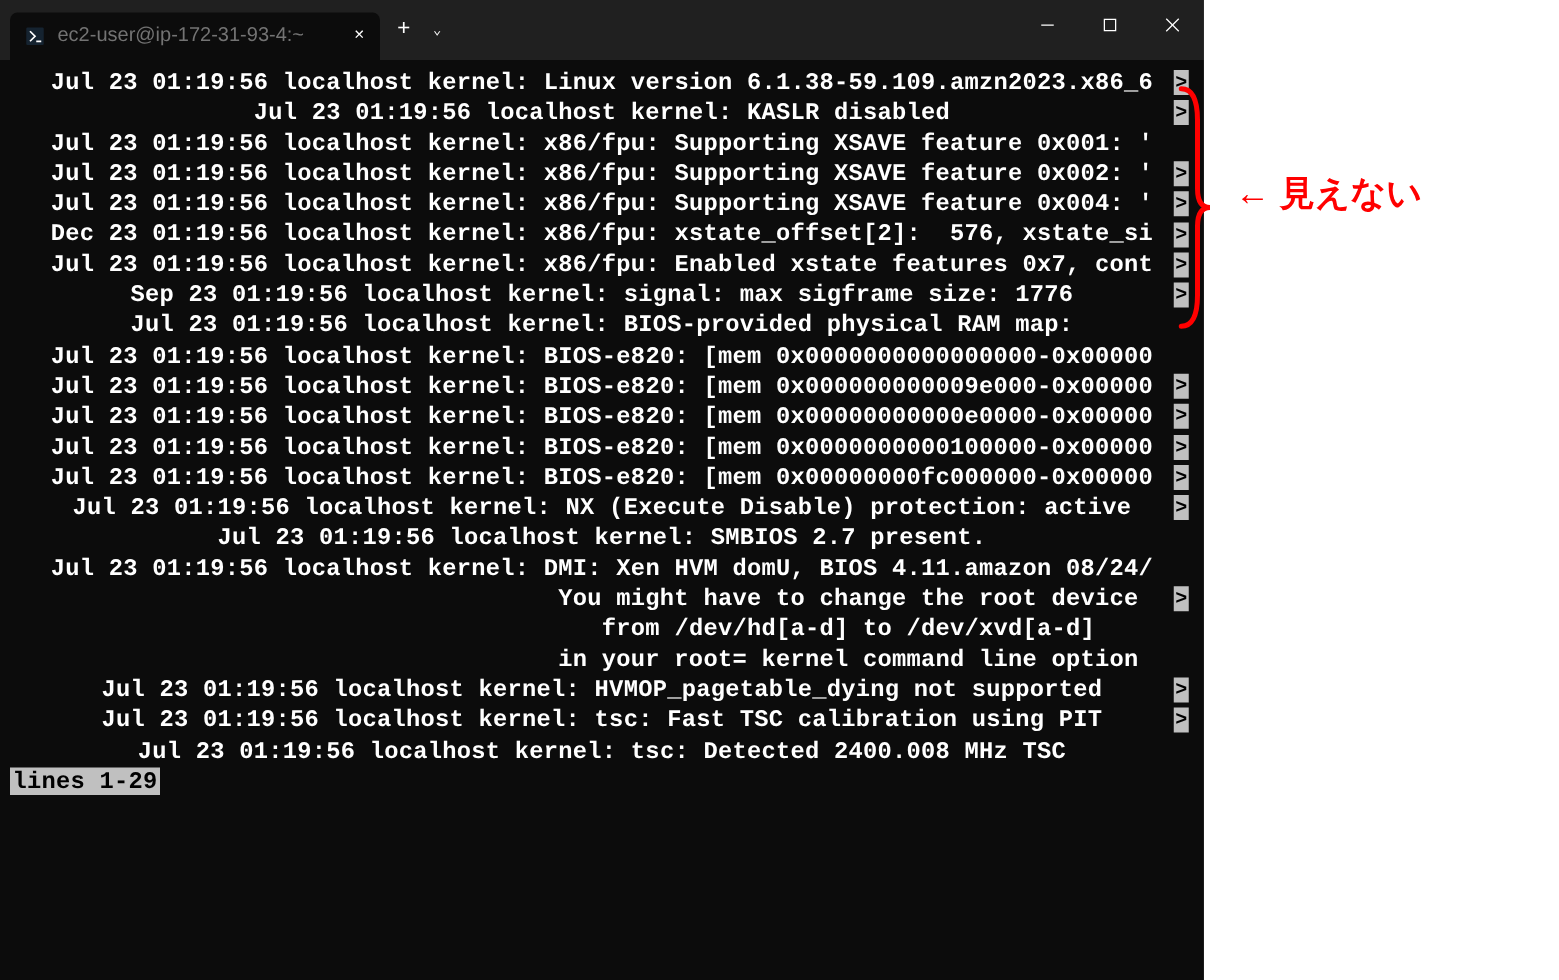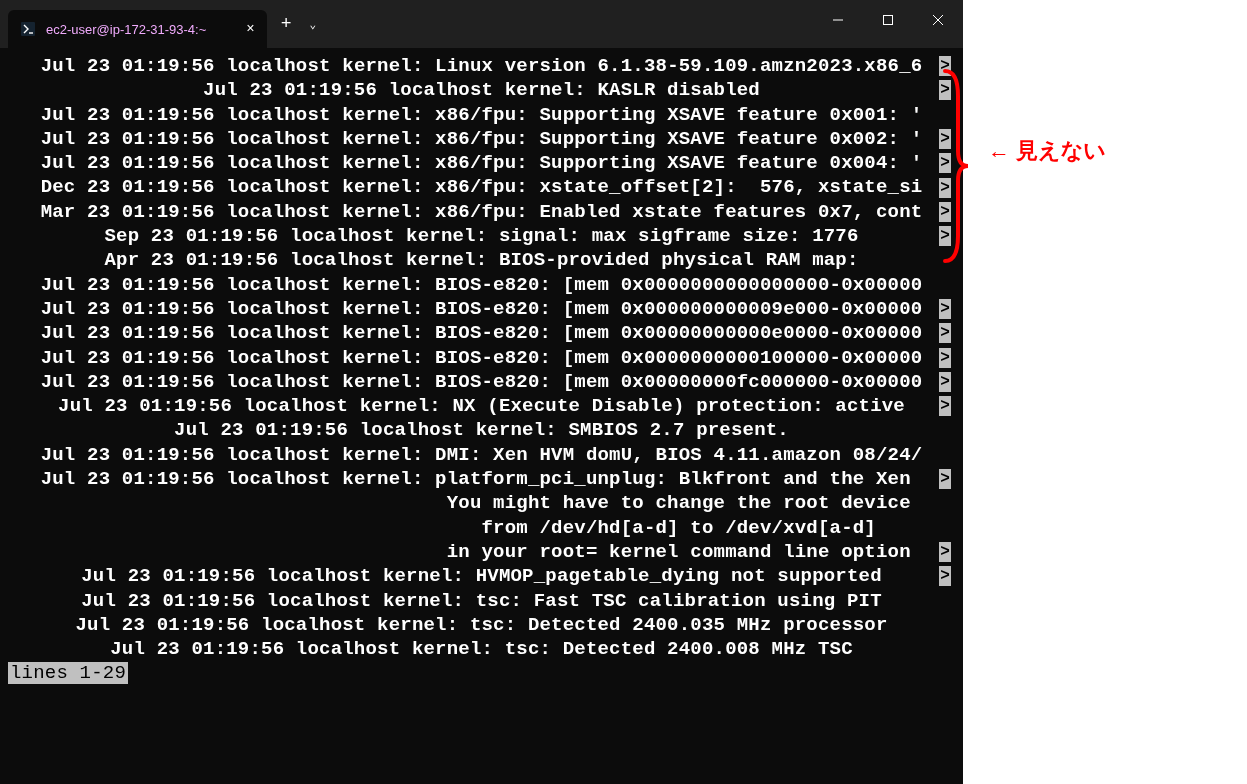--- a/index.html
+++ b/index.html
@@ -38,22 +38,22 @@
     gap: 10px;
     position: relative;
     margin-left: 8px;
   }
   .tab-icon {
     width: 16px;
     height: 16px;
     color: #4aa6ff;
   }
   .tab-title {
-    color: #f0abfc;
-    font-size: 13px;
+    color: #737373;
+    font-size: 16px;
     font-family: "Segoe UI", sans-serif;
     white-space: nowrap;
   }
   .tab-close {
     color: #ffffff;
     font-size: 14px;
     margin-left: 30px;
     cursor: pointer;
   }
   .new-tab {
@@ -113,30 +113,30 @@
     font-size: 16px;
     font-weight: bold;
   }
   .status-line {
     background: #c0c0c0;
     color: #000000;
     display: inline;
     font-size: 19px;
     line-height: 24.3px;
     white-space: pre;
-    font-weight: normal;
+    font-weight: bold;
     letter-spacing: 0.2px;
     padding: 0 2px;
   }
   .annotation {
     position: absolute;
     left: 988px;
     top: 136px;
     color: #ff0000;
-    font-size: 22px;
+    font-size: 28px;
     font-weight: bold;
     font-family: "Meiryo", "Yu Gothic", sans-serif;
   }
   .bracket {
     position: absolute;
     left: 940px;
     top: 66px;
   }
   .bracket svg { display: block; }
 </style>
@@ -187,47 +187,45 @@
       <div class="trunc-mark" style="top: 32.3px;">&gt;</div>
       <div class="line">Jul 23 01:19:56 localhost kernel: KASLR disabled</div>
       <div class="line">Jul 23 01:19:56 localhost kernel: x86/fpu: Supporting XSAVE feature 0x001: '</div>
       <div class="trunc-mark" style="top: 80.9px;">&gt;</div>
       <div class="line">Jul 23 01:19:56 localhost kernel: x86/fpu: Supporting XSAVE feature 0x002: '</div>
       <div class="trunc-mark" style="top: 105.2px;">&gt;</div>
       <div class="line">Jul 23 01:19:56 localhost kernel: x86/fpu: Supporting XSAVE feature 0x004: '</div>
       <div class="trunc-mark" style="top: 129.5px;">&gt;</div>
       <div class="line">Dec 23 01:19:56 localhost kernel: x86/fpu: xstate_offset[2]:  576, xstate_si</div>
       <div class="trunc-mark" style="top: 153.8px;">&gt;</div>
-      <div class="line">Mar 23 01:19:56 localhost kernel: x86/fpu: Enabled xstate features 0x7, cont</div>
+      <div class="line">Jul 23 01:19:56 localhost kernel: x86/fpu: Enabled xstate features 0x7, cont</div>
       <div class="trunc-mark" style="top: 178.1px;">&gt;</div>
       <div class="line">Sep 23 01:19:56 localhost kernel: signal: max sigframe size: 1776</div>
-      <div class="line">Apr 23 01:19:56 localhost kernel: BIOS-provided physical RAM map:</div>
+      <div class="line">Jul 23 01:19:56 localhost kernel: BIOS-provided physical RAM map:</div>
       <div class="line">Jul 23 01:19:56 localhost kernel: BIOS-e820: [mem 0x0000000000000000-0x00000</div>
       <div class="trunc-mark" style="top: 251px;">&gt;</div>
       <div class="line">Jul 23 01:19:56 localhost kernel: BIOS-e820: [mem 0x000000000009e000-0x00000</div>
       <div class="trunc-mark" style="top: 275.3px;">&gt;</div>
       <div class="line">Jul 23 01:19:56 localhost kernel: BIOS-e820: [mem 0x00000000000e0000-0x00000</div>
       <div class="trunc-mark" style="top: 299.6px;">&gt;</div>
       <div class="line">Jul 23 01:19:56 localhost kernel: BIOS-e820: [mem 0x0000000000100000-0x00000</div>
       <div class="trunc-mark" style="top: 323.9px;">&gt;</div>
       <div class="line">Jul 23 01:19:56 localhost kernel: BIOS-e820: [mem 0x00000000fc000000-0x00000</div>
       <div class="trunc-mark" style="top: 348.2px;">&gt;</div>
       <div class="line">Jul 23 01:19:56 localhost kernel: NX (Execute Disable) protection: active</div>
       <div class="line">Jul 23 01:19:56 localhost kernel: SMBIOS 2.7 present.</div>
       <div class="line">Jul 23 01:19:56 localhost kernel: DMI: Xen HVM domU, BIOS 4.11.amazon 08/24/</div>
       <div class="trunc-mark" style="top: 421.1px;">&gt;</div>
       <div class="trunc-mark" style="top: 494px;">&gt;</div>
-      <div class="line">Jul 23 01:19:56 localhost kernel: platform_pci_unplug: Blkfront and the Xen </div>
       <div class="trunc-mark" style="top: 518.3px;">&gt;</div>
       <div class="line">                                  You might have to change the root device</div>
       <div class="line">                                  from /dev/hd[a-d] to /dev/xvd[a-d]</div>
       <div class="line">                                  in your root= kernel command line option</div>
       <div class="line">Jul 23 01:19:56 localhost kernel: HVMOP_pagetable_dying not supported</div>
       <div class="line">Jul 23 01:19:56 localhost kernel: tsc: Fast TSC calibration using PIT</div>
-      <div class="line">Jul 23 01:19:56 localhost kernel: tsc: Detected 2400.035 MHz processor</div>
       <div class="line">Jul 23 01:19:56 localhost kernel: tsc: Detected 2400.008 MHz TSC</div>
       <div><span class="status-line">lines 1-29</span></div>
     </div>
 </div>
 
 <div class="bracket">
   <svg width="30" height="200" viewBox="0 0 30 200">
     <path d="M 5 5 Q 18 5 18 30 L 18 85 Q 18 100 28 100 Q 18 100 18 115 L 18 170 Q 18 195 5 195" fill="none" stroke="#ff0000" stroke-width="4" stroke-linecap="round"></path>
   </svg>
 </div>

